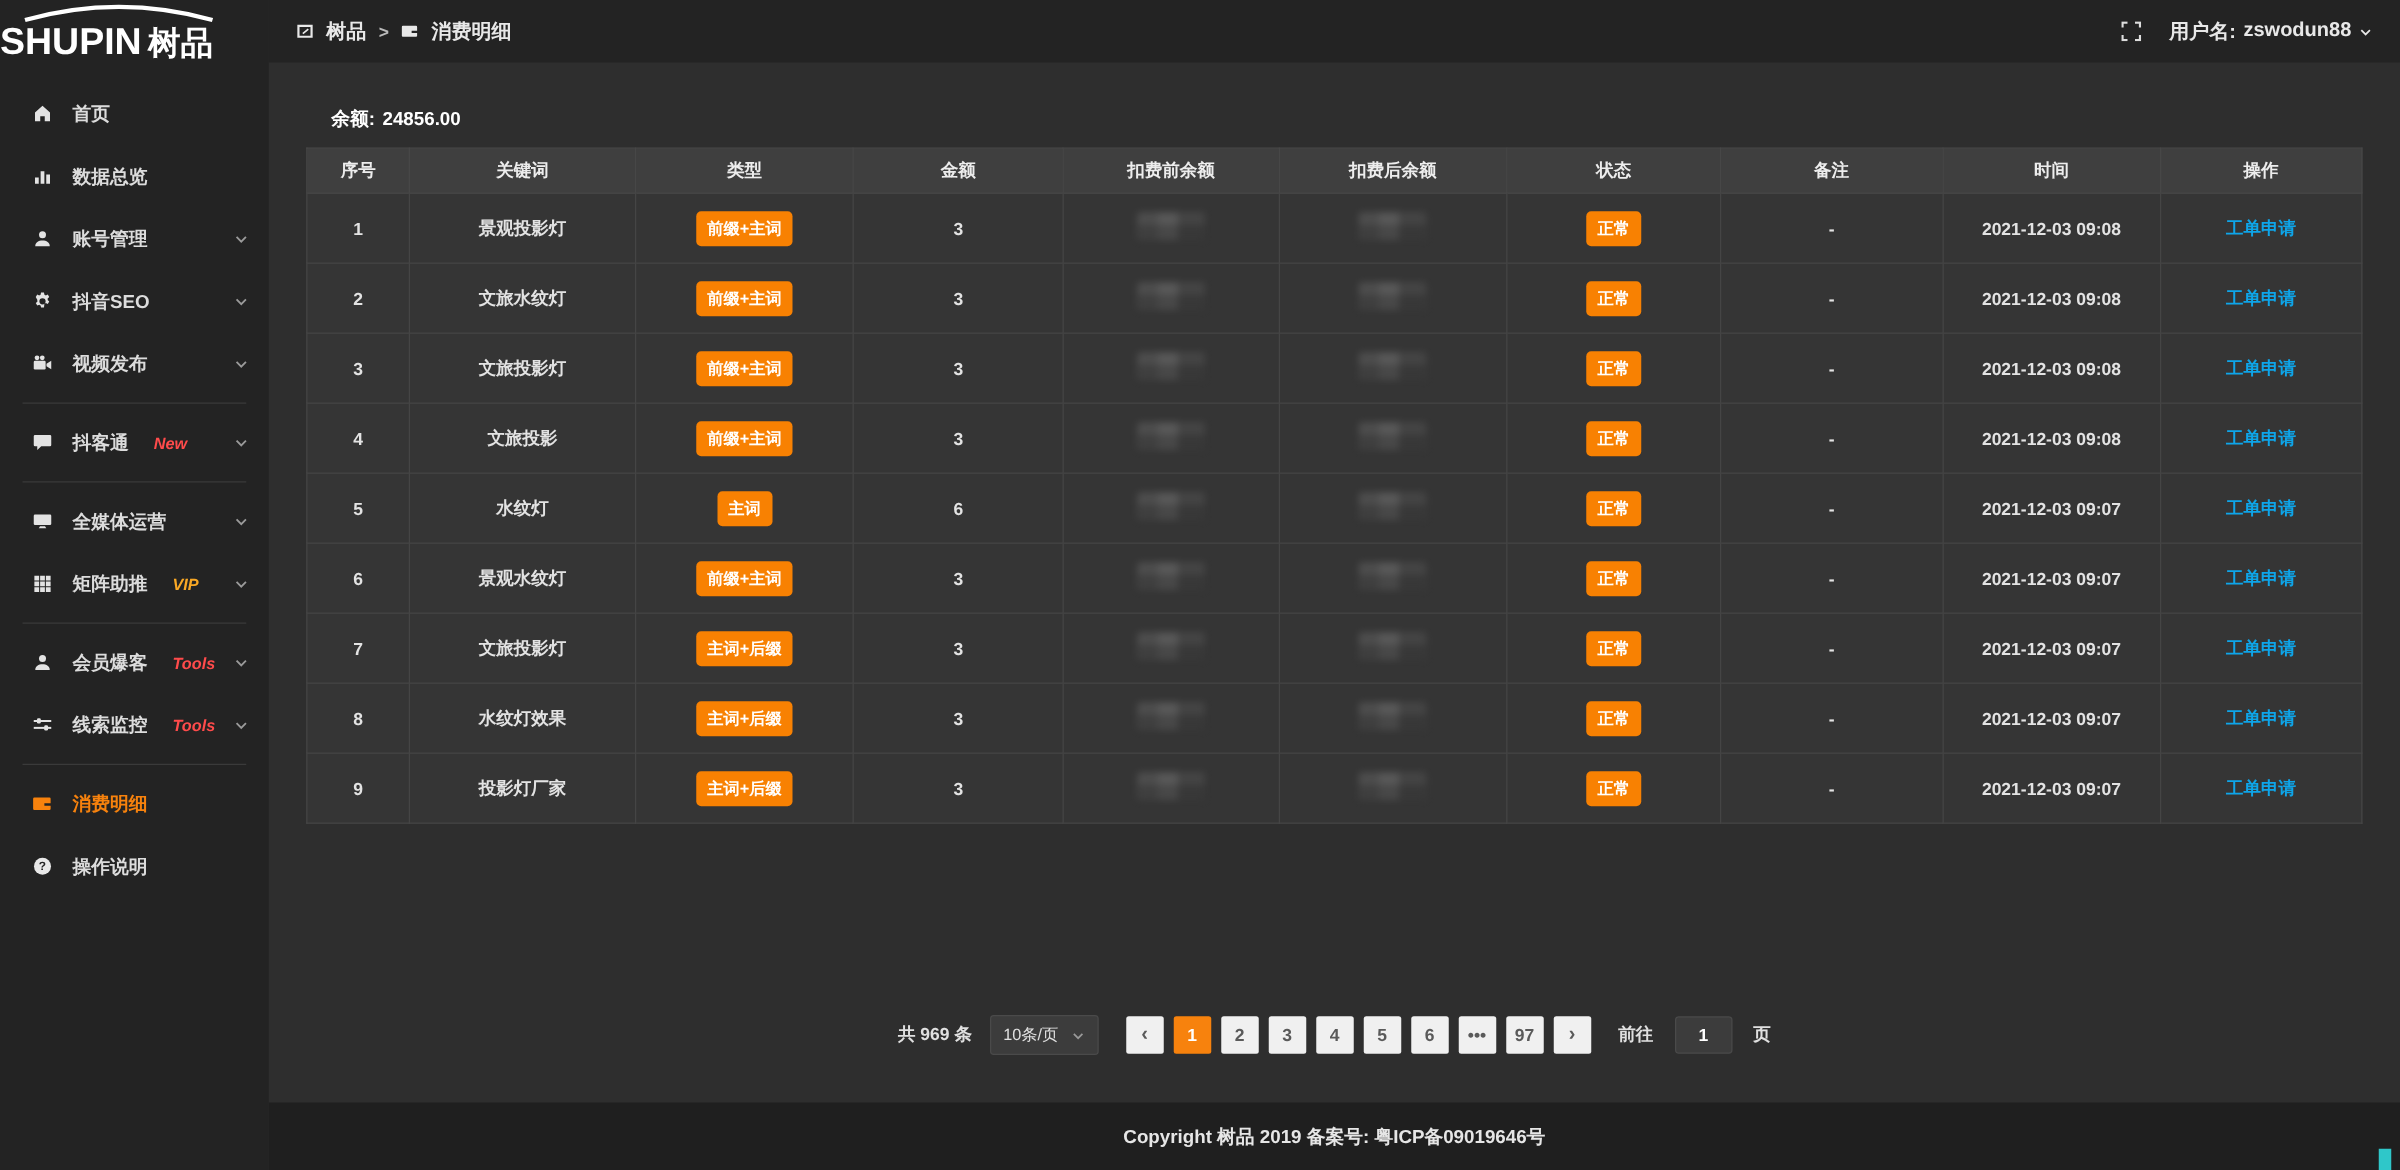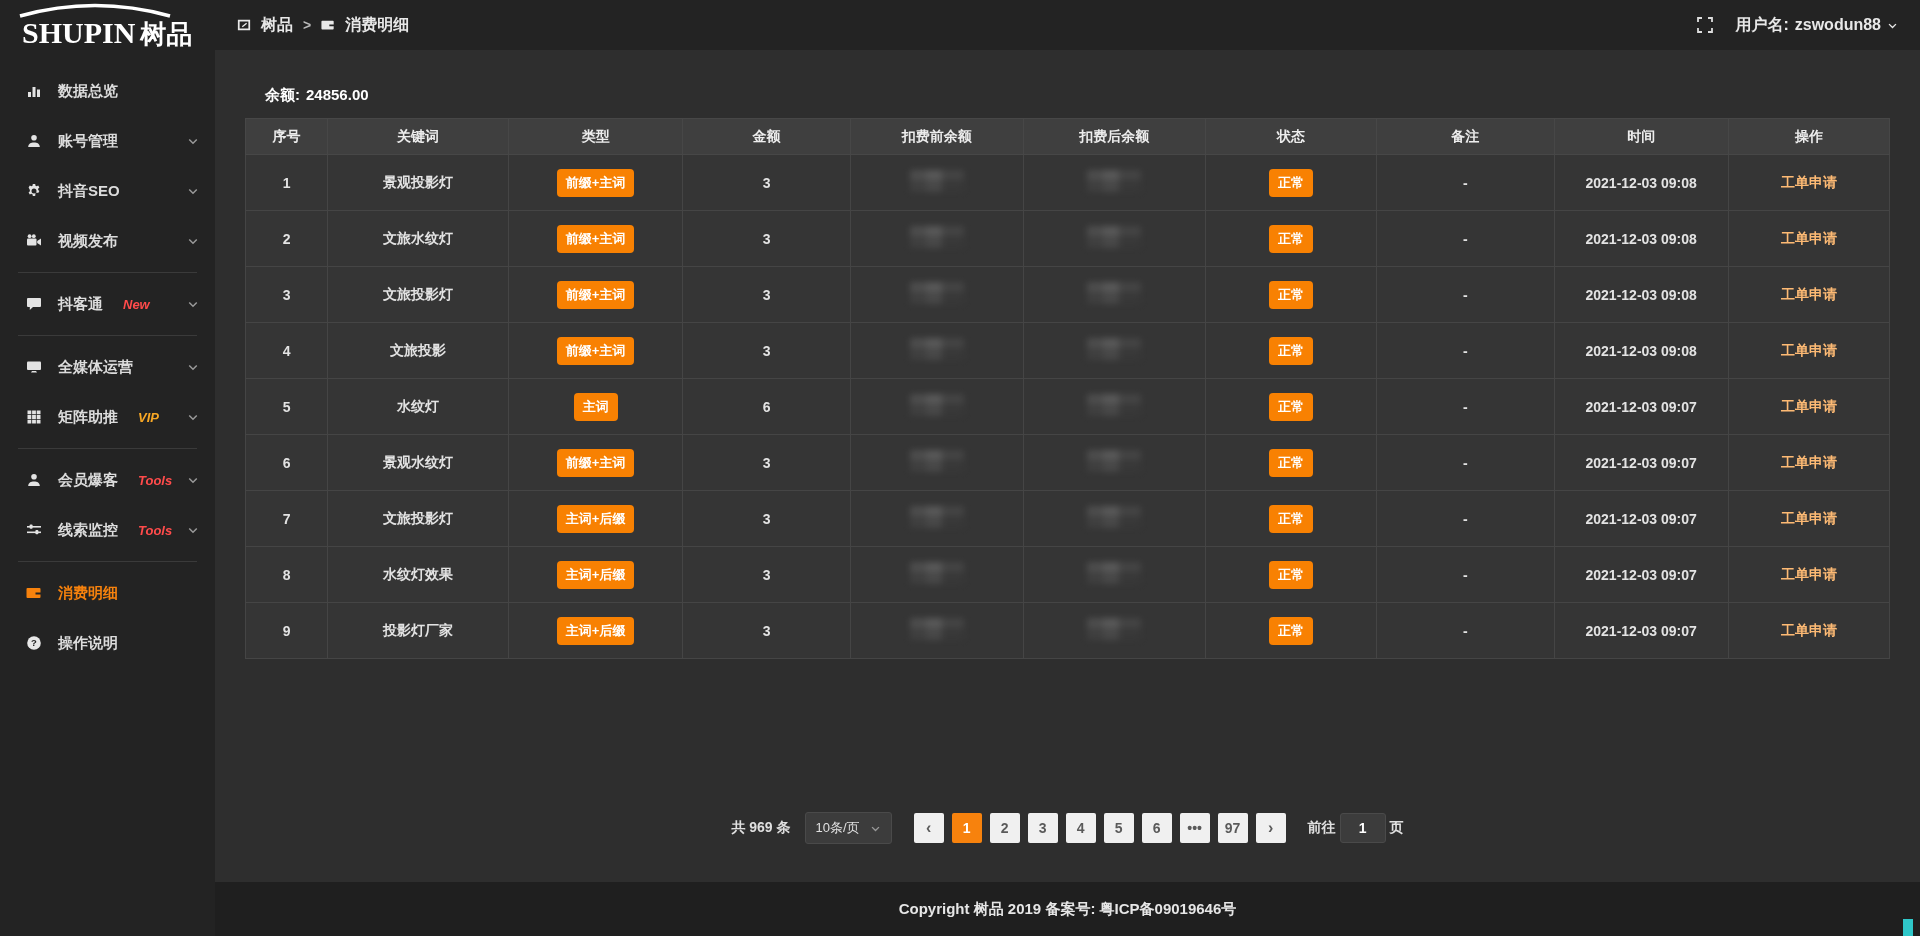--- a/index.html
+++ b/index.html
@@ -3,21 +3,21 @@
 <meta charset="utf-8">
 <style>
   * { margin:0; padding:0; box-sizing:border-box; }
   html,body { width:1920px; height:936px; overflow:hidden; background:#2e2e2e;
               font-family:"Liberation Sans","DejaVu Sans",sans-serif; }
 
   
   .sidebar { position:absolute; left:0; top:0; bottom:0; width:215px; background:#232323; z-index:3; }
   .logo { position:relative; height:56px; }
   .logo-arc { position:absolute; top:3px; left:16px; }
-  .logo-text { position:absolute; bottom:4px; left:22px; color:#fff; white-space:nowrap;font-family:Liberation Serif, serif; }
+  .logo-text { position:absolute; bottom:4px; left:0; color:#fff; white-space:nowrap; }
   .logo-latin { font-size:30px; font-weight:800; letter-spacing:0px; }
   .logo-cjk { font-size:26px; font-weight:700; margin-left:5px; }
   .menu { margin-top:10px; }
   .menu-item { height:50px; display:flex; align-items:center; gap:14px; padding:0 16px 0 24px;
                color:#dcdcdc; font-size:15px; cursor:pointer; }
   .menu-item .mi-icon { width:20px; height:16px; display:flex; align-items:center; justify-content:center; color:#e3e3e3; flex:0 0 20px; }
   .menu-item.active, .menu-item.active .mi-icon { color:#f7820d; }
   .mi-label { font-weight:600; }
   .mi-tag { font-style:italic; font-weight:800; font-size:13px; margin-left:6px; }
   .tag-red { color:#ff4b4b; }
@@ -42,33 +42,33 @@
 
   table.data { width:100%; border-collapse:collapse; background:#353535; font-size:14px; table-layout:fixed; }
   .data th { background:#3f3f3f; color:#ededed; font-weight:600; height:36px; border:1px solid #474747; }
   .data td { color:#e3e3e3; font-weight:600; height:56px; text-align:center; border:1px solid #454545; }
   .badge { display:inline-block; background:#f88102; color:#fff; font-size:13px; font-weight:600;
            padding:5px 9px; border-radius:4px; }
   .blur-block { display:inline-block; width:54px; height:22px; border-radius:2px; opacity:.8;
            background:linear-gradient(180deg,#9a9a9a 0 45%,#7a7a7a 45% 100%),
                       linear-gradient(90deg,#8a8a8a 0 30%,#a0a0a0 30% 60%,#777 60%);
            background-blend-mode:multiply; filter:blur(3px); }
-  .action-link { color:#fdba74; cursor:pointer; text-decoration:none; font-weight:600; }
+  .action-link { color:#0ea5e9; cursor:pointer; text-decoration:none; font-weight:600; }
 
   
   .pager { margin-top:153px; display:flex; align-items:center; justify-content:center; color:#e0e0e0; font-size:14px; }
   .pg-total { font-weight:600; margin-right:14px; }
   .pg-size { background:#3c3c3c; border:1px solid #4a4a4a; border-radius:3px; height:32px; padding:0 10px;
              display:flex; align-items:center; gap:10px; font-size:13px; cursor:pointer; margin-right:18px; }
   .pg-size .sz-chev { color:#999; display:flex; }
   .pg-btn { min-width:30px; height:30px; margin:0 4px; border:none; border-radius:2px; background:#f0f0f0;
             color:#5a5a5a; font-size:14px; font-weight:700; cursor:pointer; font-family:inherit; }
   .pg-btn.active { background:#f7820d; color:#fff; }
   .pg-nav { font-size:16px; line-height:1; }
-  .pg-goto { display:flex; align-items:center; gap:4px; margin-left:18px; font-weight:600; }
+  .pg-goto { display:flex; align-items:center; gap:17px; margin-left:18px; font-weight:600; }
   .pg-input { width:46px; height:30px; background:#3c3c3c; border:1px solid #4a4a4a; border-radius:3px;
               color:#fff; text-align:center; font-size:14px; font-weight:700; font-family:inherit; }
 
   
   .footer { position:absolute; left:215px; right:0; bottom:0; height:54px; background:#1f1f1f;
             display:flex; align-items:center; justify-content:center; color:#e6e6e6; font-size:15px; font-weight:600; }
   .corner-widget { position:absolute; right:7px; bottom:0; width:10px; height:17px; background:#2fc7c9; z-index:5; }
 </style>
 </head>
 <body>
@@ -79,20 +79,28 @@
       <svg width="158" height="15">
           <path d="M4 13 Q79 -8 154 13" stroke="#fff" stroke-width="3.5" fill="none"></path>
         </svg>
     </span>
     <span class="logo-text">
       <span class="logo-latin">SHUPIN</span><span class="logo-cjk">树品</span>
     </span>
   </div>
 
   <div class="menu">
+    <div class="menu-item">
+      <span class="mi-icon">
+          <svg width="16" height="16" viewBox="0 0 16 16" fill="currentColor">
+            <path d="M8 1.5 14 7v7h-4.2v-4H6.2v4H2V7z"></path>
+          </svg>
+        </span>
+      <span class="mi-label">首页</span>
+    </div>
     <div class="menu-item">
       <span class="mi-icon">
           <svg width="16" height="16" viewBox="0 0 16 16" fill="currentColor">
             <path d="M2 9h3v5H2zM6.5 4h3v10h-3zM11 6.5h3V14h-3z"></path>
           </svg>
         </span>
       <span class="mi-label">数据总览</span>
     </div>
     <div class="menu-item">
       <span class="mi-icon">

